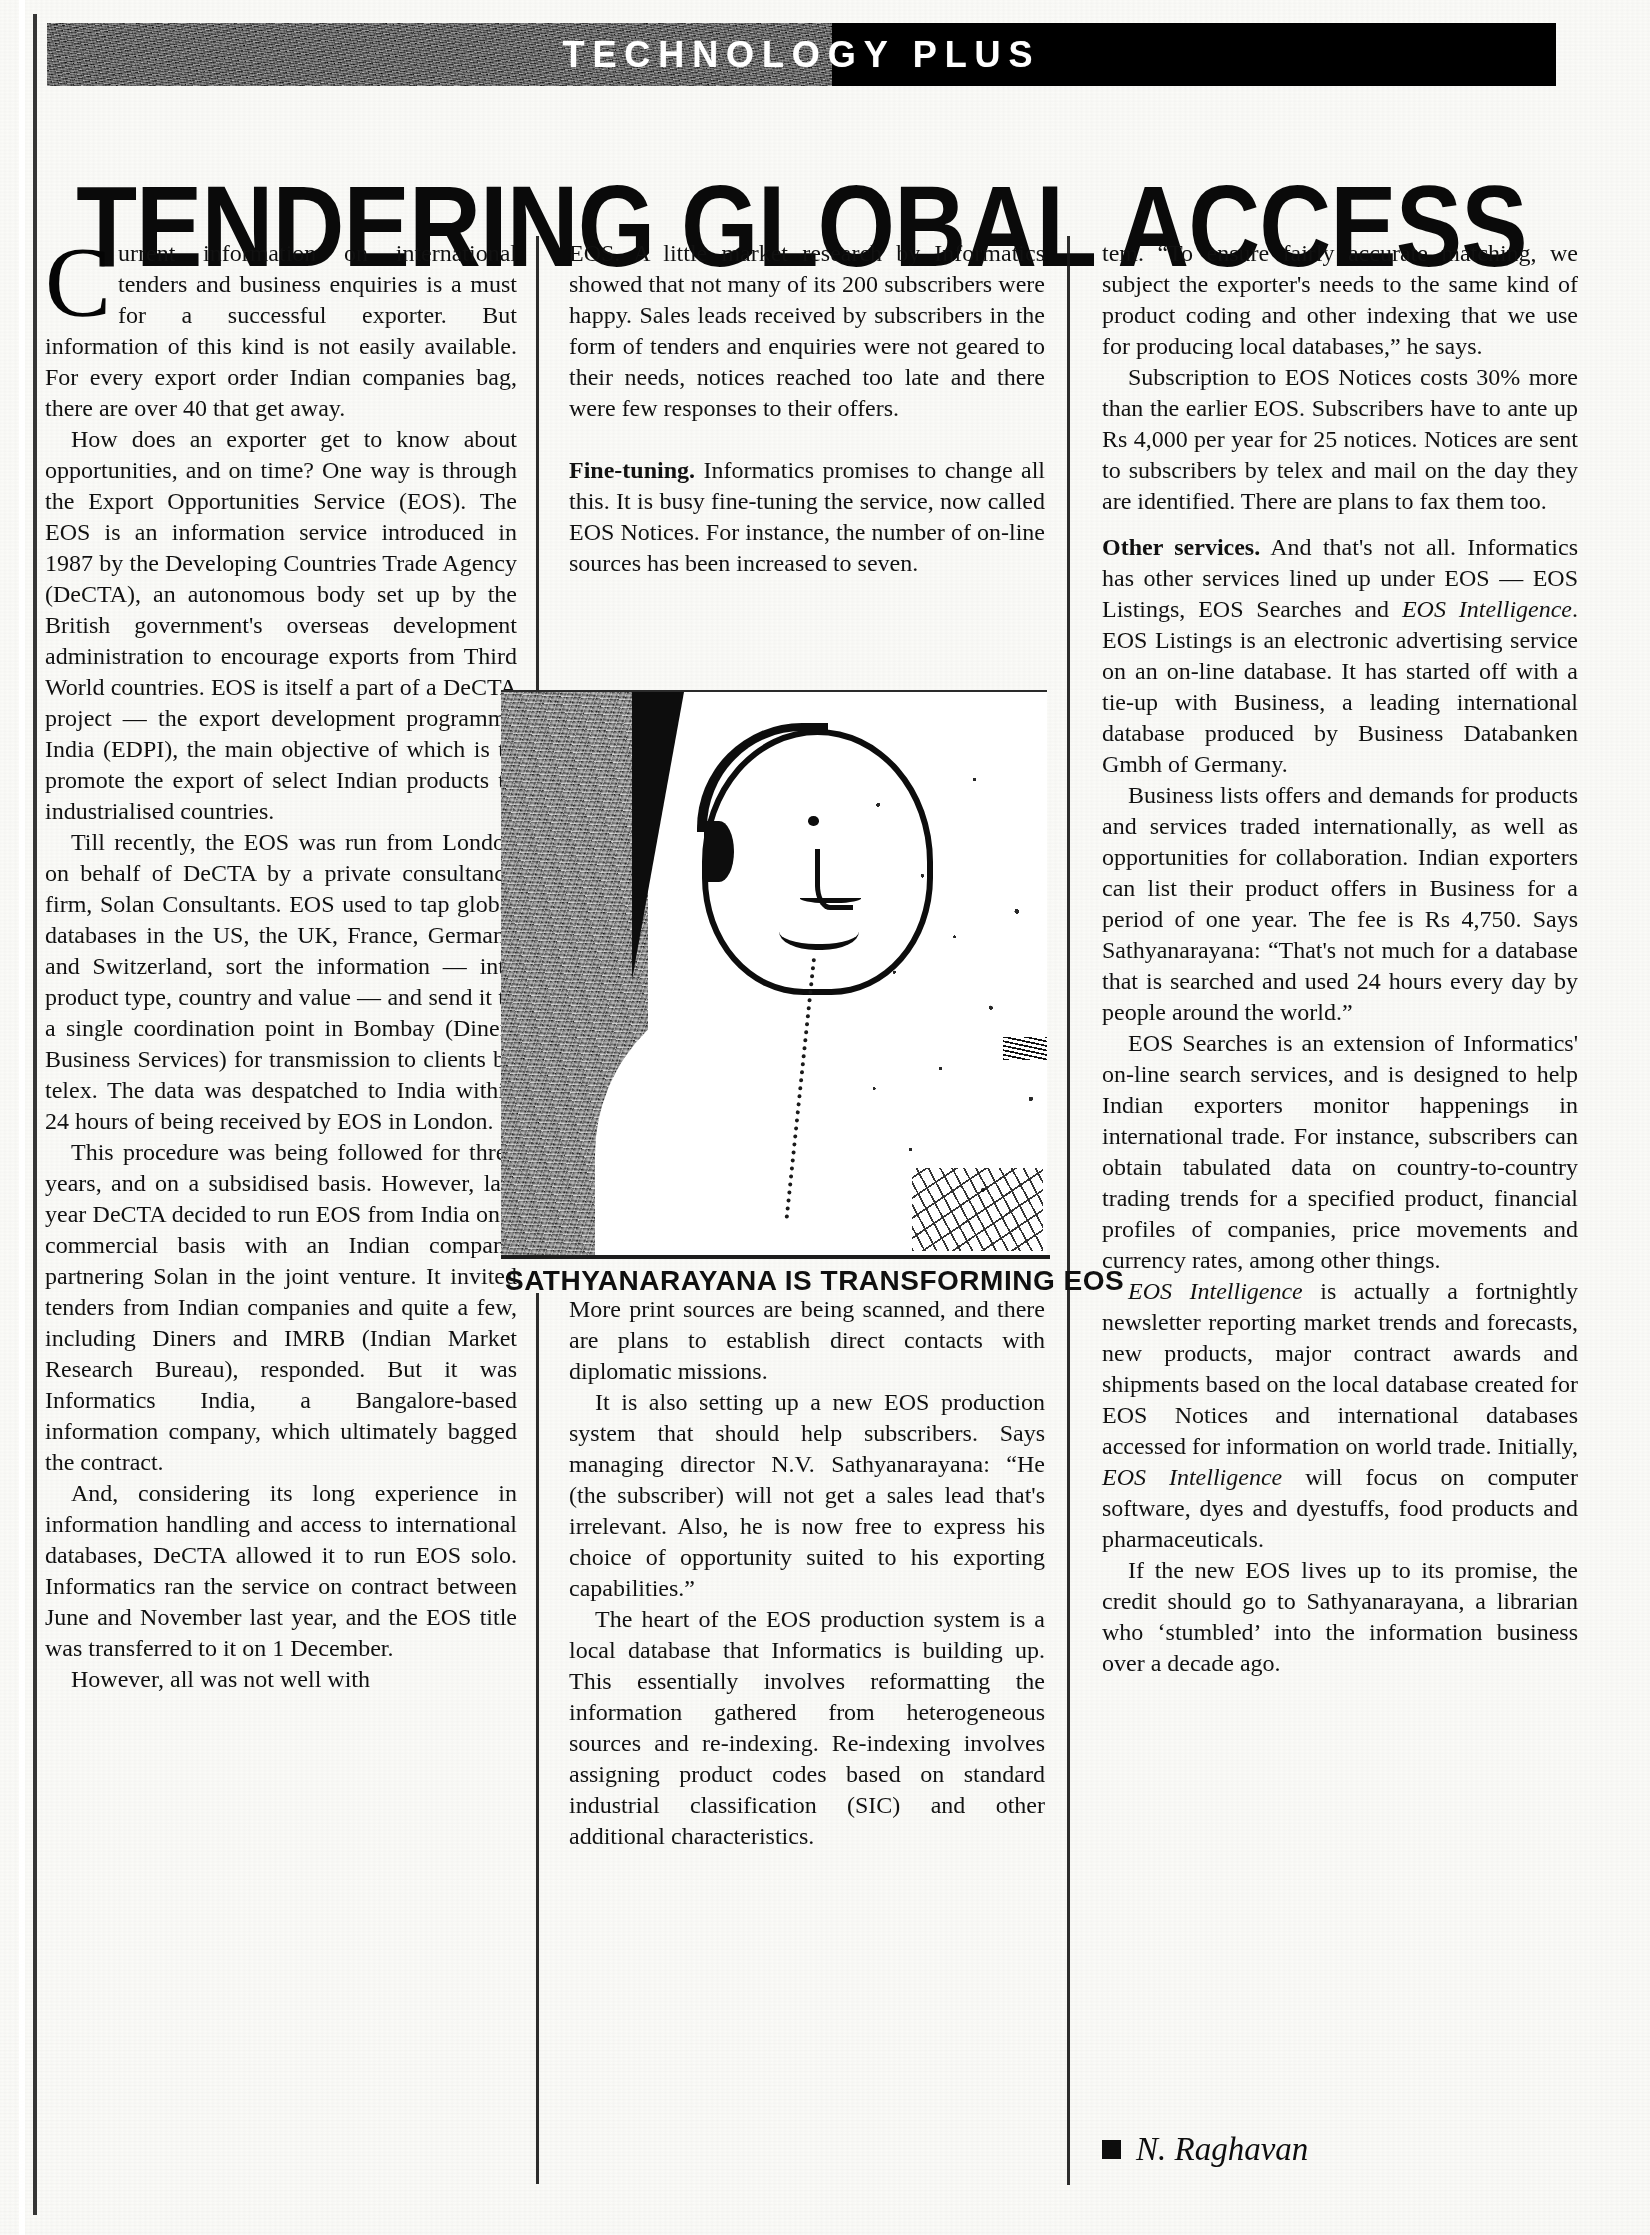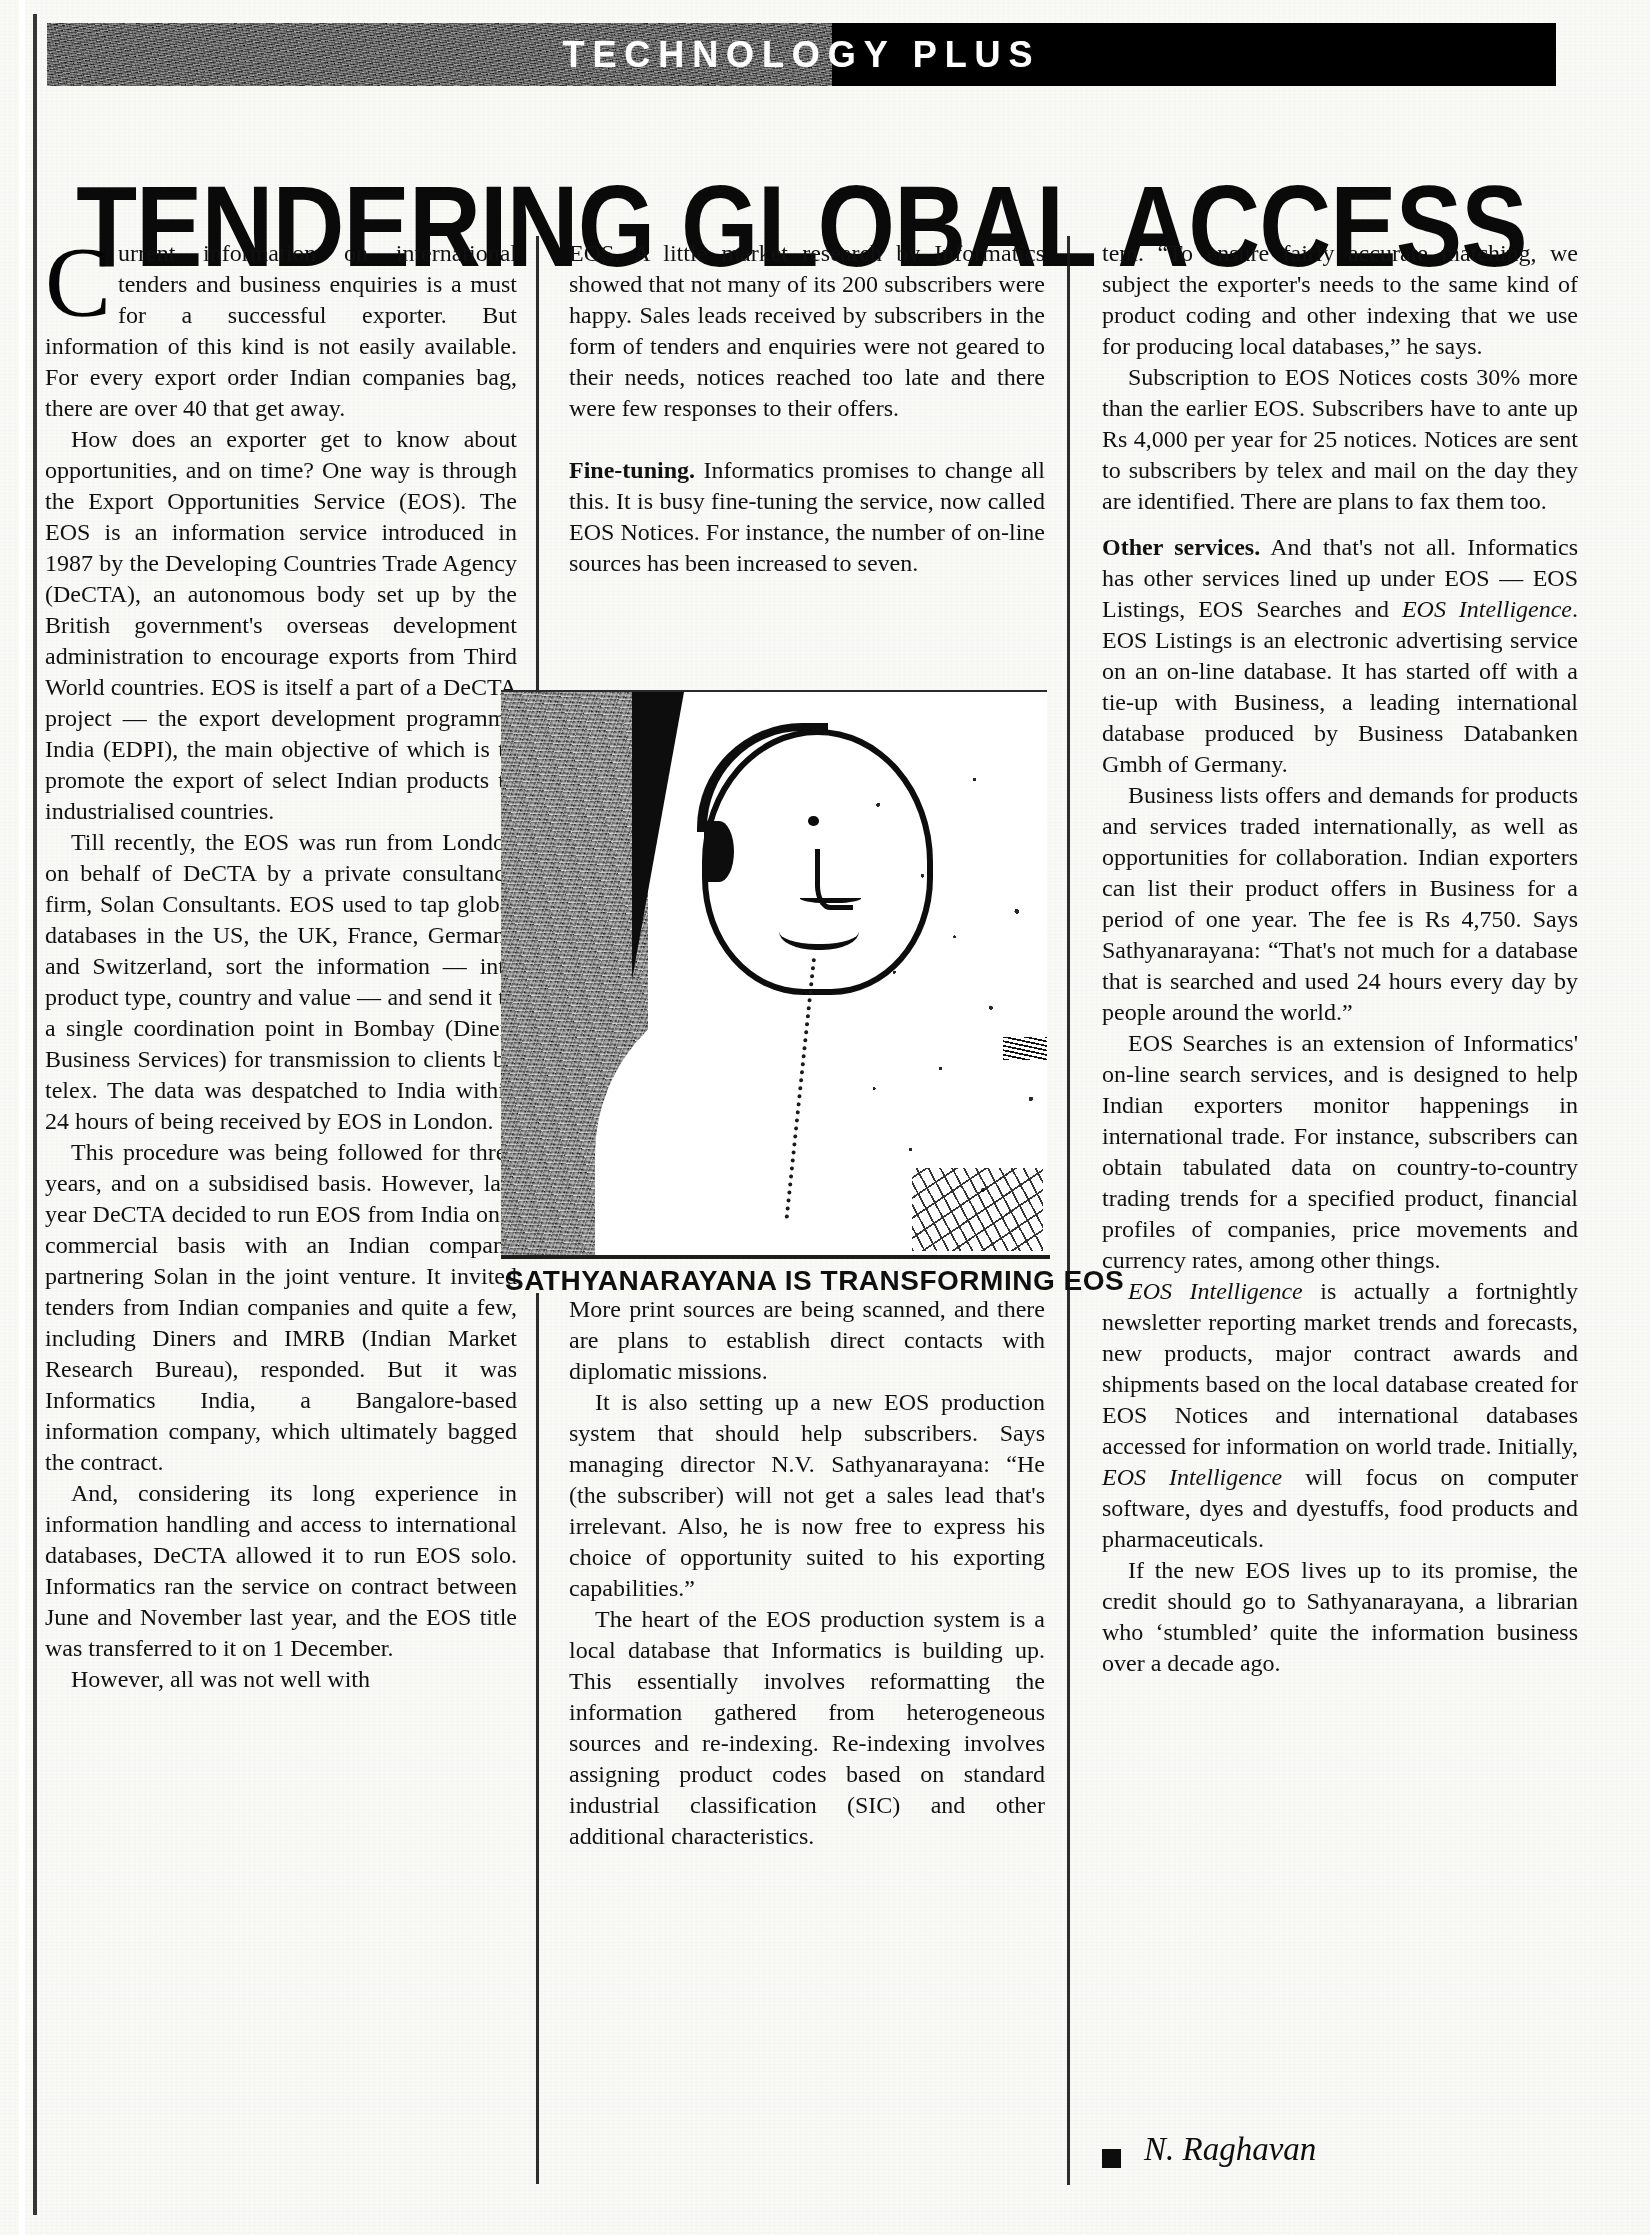--- a/index.html
+++ b/index.html
@@ -340,22 +340,22 @@
     color: #101010;
     white-space: nowrap;
   }
 
   
   #byline {
     position: absolute;
     left: 1102px;
     top: 2131px;
     display: flex;
-    align-items: flex-end;
-    gap: 23px;
+    align-items: center;
+    gap: 15px;
   }
   #byline-bullet {
     width: 19px;
     height: 19px;
     background: #0d0d0d;
     display: inline-block;
   }
   #byline-name {
     font-style: italic;
     font-size: 33px;
@@ -431,21 +431,21 @@
     <p class="first"><span>tem. “To ensure fairly accurate matching, we subject the exporter's needs to the same kind of product coding and other indexing that we use for producing local databases,” he says.</span></p>
     <p><span>Subscription to EOS Notices costs 30% more than the earlier EOS. Subscribers have to ante up Rs 4,000 per year for 25 notices. Notices are sent to subscribers by telex and mail on the day they are identified. There are plans to fax them too.</span></p>
     <p class="nohang" style="margin-top:15px;">
       <span class="sub">Other services.</span><span> And that's not all. Informatics has other services lined up under EOS — EOS Listings, EOS Searches and </span><span class="ital">EOS Intelligence</span><span>. EOS Listings is an electronic advertising service on an on-line database. It has started off with a tie-up with Business, a leading international database produced by Business Databanken Gmbh of Germany.</span>
     </p>
     <p><span>Business lists offers and demands for products and services traded internationally, as well as opportunities for collaboration. Indian exporters can list their product offers in Business for a period of one year. The fee is Rs 4,750. Says Sathyanarayana: “That's not much for a database that is searched and used 24 hours every day by people around the world.”</span></p>
     <p><span>EOS Searches is an extension of Informatics' on-line search services, and is designed to help Indian exporters monitor happenings in international trade. For instance, subscribers can obtain tabulated data on country-to-country trading trends for a specified product, financial profiles of companies, price movements and currency rates, among other things.</span></p>
     <p>
       <span class="ital">EOS Intelligence</span><span> is actually a fortnightly newsletter reporting market trends and forecasts, new products, major contract awards and shipments based on the local database created for EOS Notices and international databases accessed for information on world trade. Initially, </span><span class="ital">EOS Intelligence</span><span> will focus on computer software, dyes and dyestuffs, food products and pharmaceuticals.</span>
     </p>
-    <p><span>If the new EOS lives up to its promise, the credit should go to Sathyanarayana, a librarian who ‘stumbled’ quite the information business over a decade ago.</span></p>
+    <p><span>If the new EOS lives up to its promise, the credit should go to Sathyanarayana, a librarian who ‘stumbled’ into the information business over a decade ago.</span></p>
   </div>
 
   <div id="byline">
     <span id="byline-bullet"></span>
     <span id="byline-name">N. Raghavan</span>
   </div>
 
 </div>
 
 

